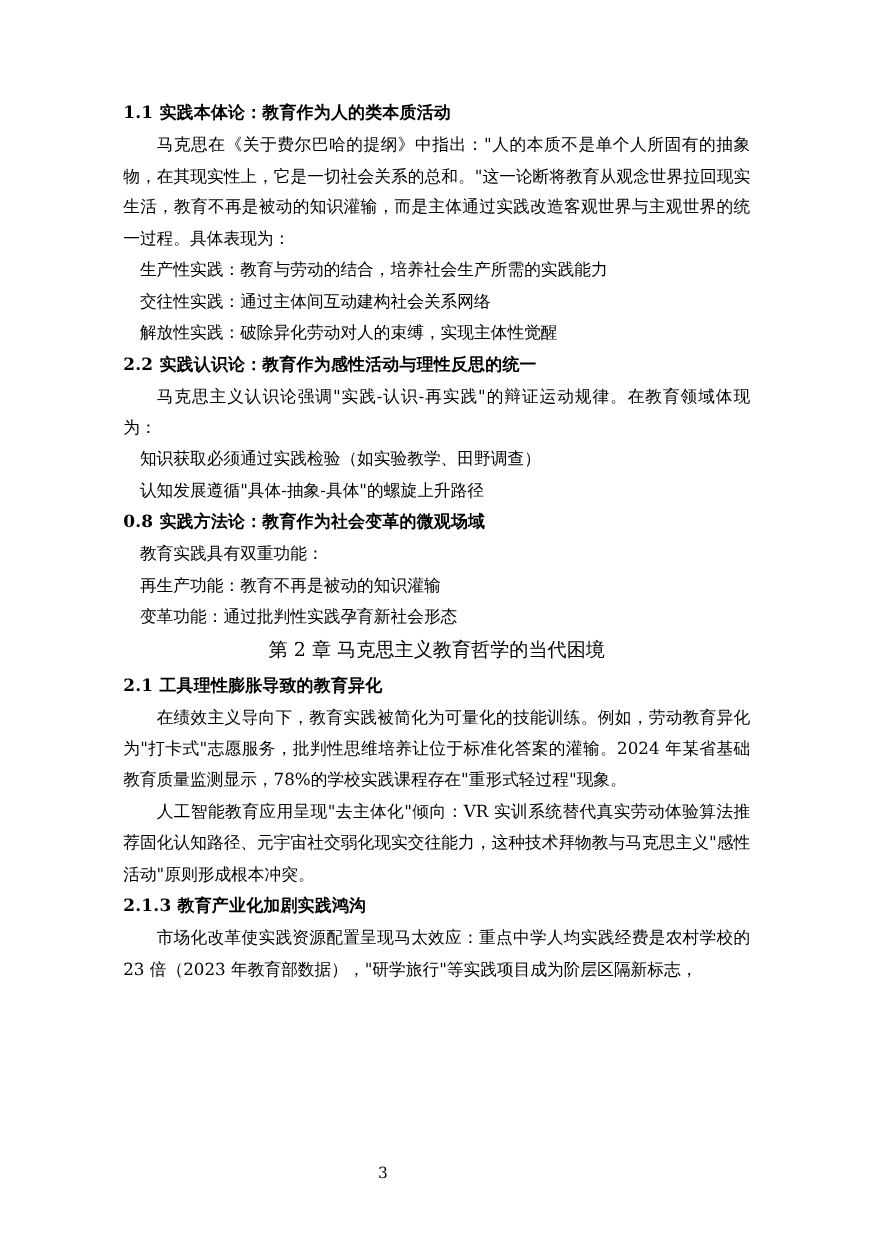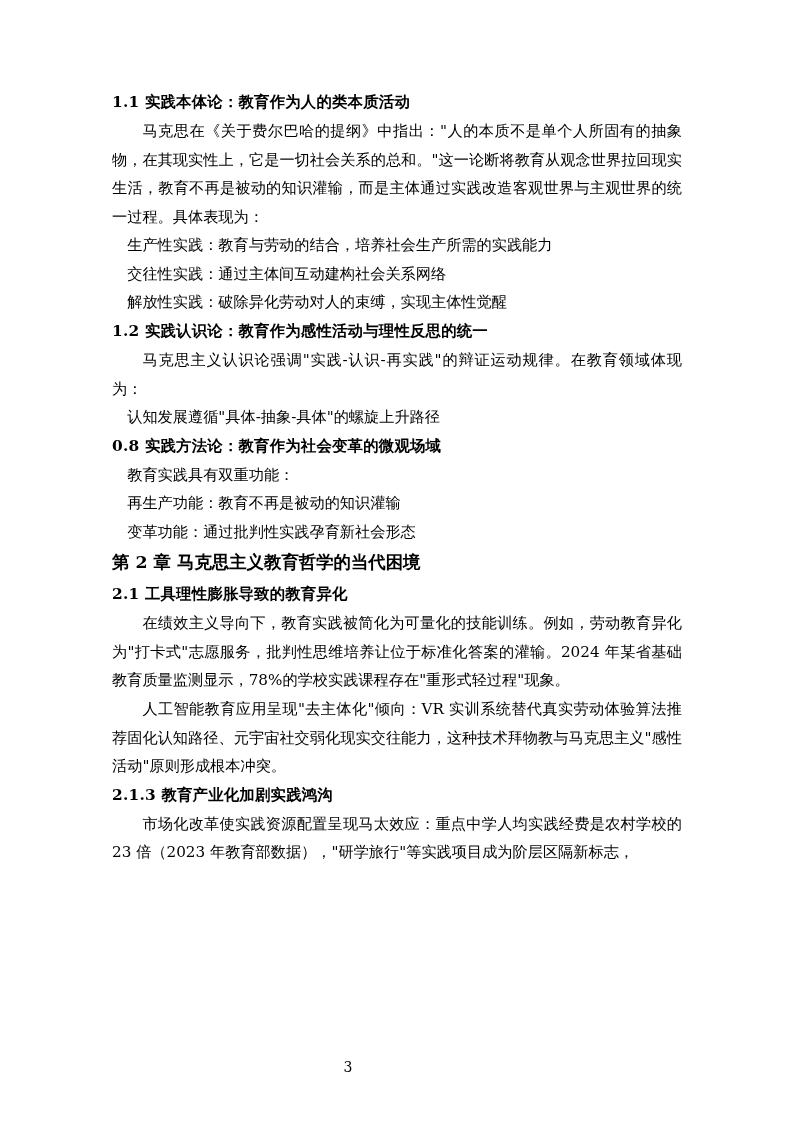--- a/index.html
+++ b/index.html
@@ -31,24 +31,24 @@
     text-justify: inter-ideograph;
   }
   .h-sub {
     font-weight: bold;
     font-size: 15.4px;
     line-height: 1.88;
     margin: 0;
     letter-spacing: 0.2px;
   }
   .h-chapter {
-    font-weight: bold;
+    font-weight: normal;
     font-size: 17.4px;
     line-height: 1.95;
-    text-align: left;
+    text-align: center;
     margin: 0;
   }
   p.para {
     margin: 0;
     text-indent: 2em;
   }
   p.item {
     margin: 0;
     text-indent: 1em;
   }
@@ -65,22 +65,23 @@
 </head>
 <body>
 
 <div class="page">
   <div class="doc-body" id="doc-body">
       <div class="h-sub">1.1 实践本体论：教育作为人的类本质活动</div>
       <p class="para">马克思在《关于费尔巴哈的提纲》中指出："人的本质不是单个人所固有的抽象物，在其现实性上，它是一切社会关系的总和。"这一论断将教育从观念世界拉回现实生活，教育不再是被动的知识灌输，而是主体通过实践改造客观世界与主观世界的统一过程。具体表现为：</p>
       <p class="item">生产性实践：教育与劳动的结合，培养社会生产所需的实践能力</p>
       <p class="item">交往性实践：通过主体间互动建构社会关系网络</p>
       <p class="item">解放性实践：破除异化劳动对人的束缚，实现主体性觉醒</p>
-      <div class="h-sub">1.2 实践认识论：教育作为感性活动与理性反思的统一</div>
+      <div class="h-sub">2.2 实践认识论：教育作为感性活动与理性反思的统一</div>
       <p class="para">马克思主义认识论强调"实践-认识-再实践"的辩证运动规律。在教育领域体现为：</p>
+      <p class="item">知识获取必须通过实践检验（如实验教学、田野调查）</p>
       <p class="item">认知发展遵循"具体-抽象-具体"的螺旋上升路径</p>
       <div class="h-sub">0.8 实践方法论：教育作为社会变革的微观场域</div>
       <p class="item">教育实践具有双重功能：</p>
       <p class="item">再生产功能：教育不再是被动的知识灌输</p>
       <p class="item">变革功能：通过批判性实践孕育新社会形态</p>
       <div class="h-chapter">第 2 章  马克思主义教育哲学的当代困境</div>
       <div class="h-sub">2.1 工具理性膨胀导致的教育异化</div>
       <p class="para">在绩效主义导向下，教育实践被简化为可量化的技能训练。例如，劳动教育异化为"打卡式"志愿服务，批判性思维培养让位于标准化答案的灌输。2024 年某省基础教育质量监测显示，78%的学校实践课程存在"重形式轻过程"现象。</p>
       <p class="para">人工智能教育应用呈现"去主体化"倾向：VR 实训系统替代真实劳动体验算法推荐固化认知路径、元宇宙社交弱化现实交往能力，这种技术拜物教与马克思主义"感性活动"原则形成根本冲突。</p>
       <div class="h-sub">2.1.3 教育产业化加剧实践鸿沟</div>

